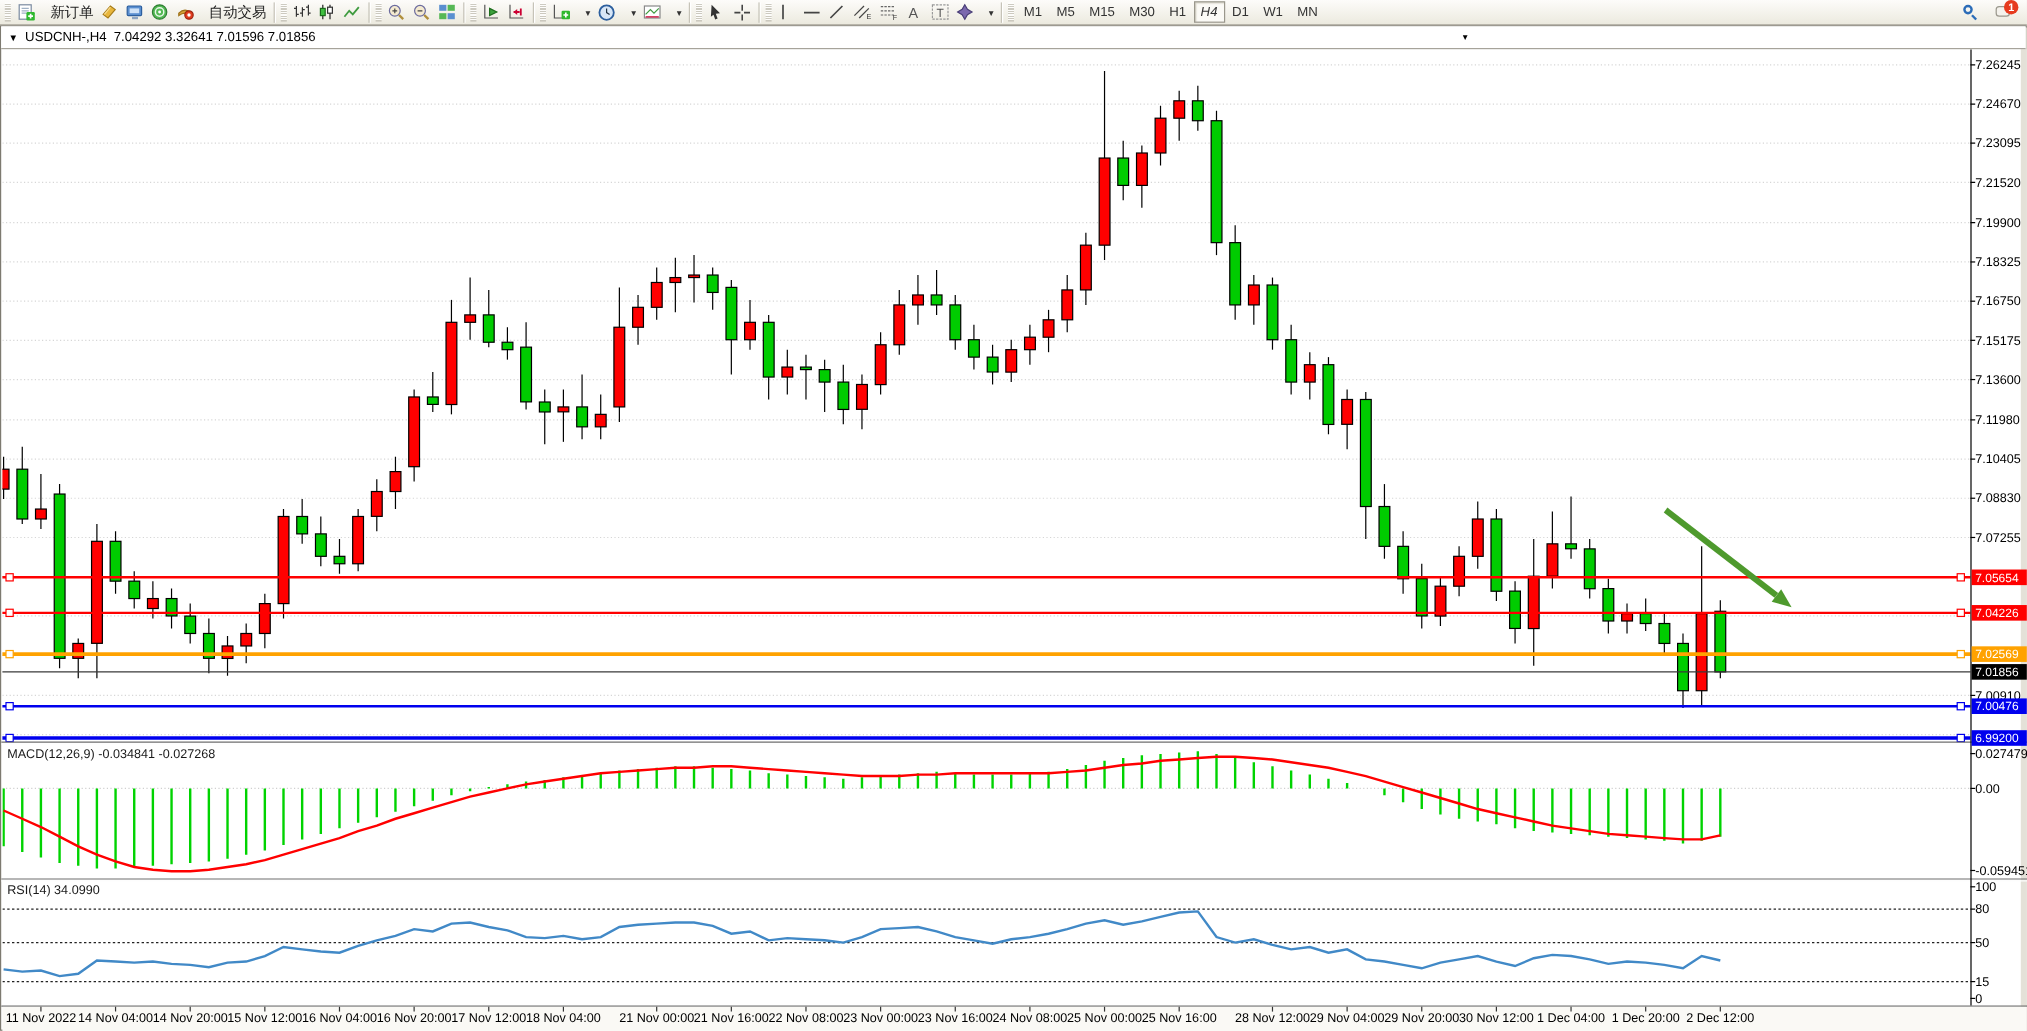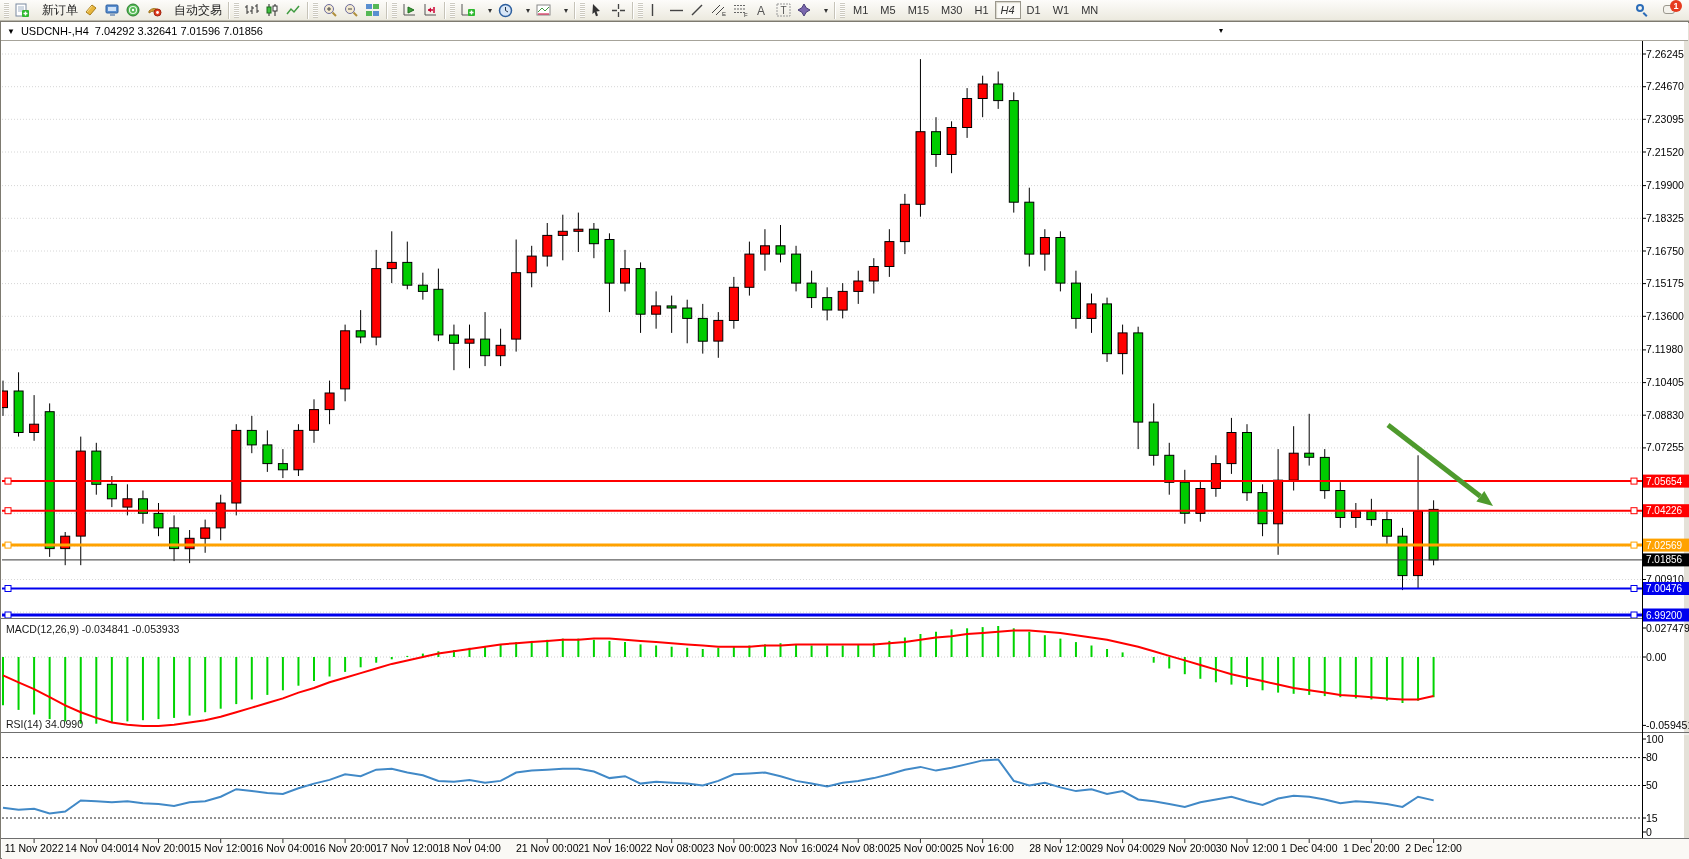--- a/index.html
+++ b/index.html
@@ -38,21 +38,21 @@
   #chart-window{position:absolute;left:0;top:21px;width:1689px;height:838px;
     border:1px solid #7d7a70;background:#fff;z-index:10;}
   #title-strip{position:absolute;left:0;top:0;width:1687px;height:19px;background:#fff;
     border-bottom:1px solid #a6a39a;display:flex;align-items:center;gap:6px;
     padding-left:6px;font-size:11px;color:#000;z-index:12;}
   #title-strip .tri{font-size:8px;color:#000;}
   #title-marker{position:absolute;left:1218px;top:4px;font-size:8px;color:#000;}
   #chart-svg{position:absolute;left:0;top:0;z-index:5;}
   .ind-label{position:absolute;font-size:10.5px;color:#1a1a1a;z-index:14;white-space:nowrap;}
   #macd-label{left:5px;top:601px;}
-  #rsi-label{left:5px;top:696px;}
+  #rsi-label{left:5px;top:714px;}
   text{font-family:"Liberation Sans",sans-serif;}
 </style>
 </head>
 <body>
 
 <div id="toolbar">
     <div class="tb-grip"></div>
     <button class="tb-btn">
       <span>
         <svg width="16" height="15" viewBox="0 0 16 15">
@@ -801,15 +801,15 @@
         <line x1="1246" y1="838" x2="1246" y2="842" stroke="#333"></line>
         <text x="1246" y="851" font-size="10.5" fill="#000" text-anchor="middle">30 Nov 12:00</text>
         <line x1="1308.2" y1="838" x2="1308.2" y2="842" stroke="#333"></line>
         <text x="1308.2" y="851" font-size="10.5" fill="#000" text-anchor="middle">1 Dec 04:00</text>
         <line x1="1370.4" y1="838" x2="1370.4" y2="842" stroke="#333"></line>
         <text x="1370.4" y="851" font-size="10.5" fill="#000" text-anchor="middle">1 Dec 20:00</text>
         <line x1="1432.6000000000001" y1="838" x2="1432.6000000000001" y2="842" stroke="#333"></line>
         <text x="1432.6000000000001" y="851" font-size="10.5" fill="#000" text-anchor="middle">2 Dec 12:00</text>
       </g>
     </svg>
-  <div class="ind-label" id="macd-label">MACD(12,26,9) -0.034841 -0.053933</div>
+  <div class="ind-label" id="macd-label">MACD(12,26,9) -0.034841 -0.027268</div>
   <div class="ind-label" id="rsi-label">RSI(14) 34.0990</div>
 </div>
 
 </body></html>

